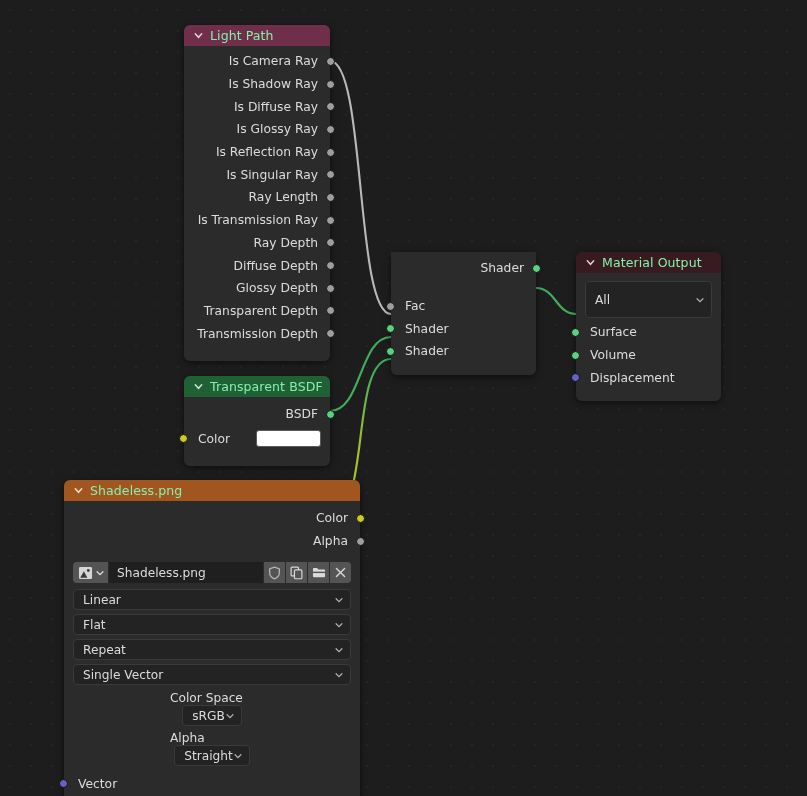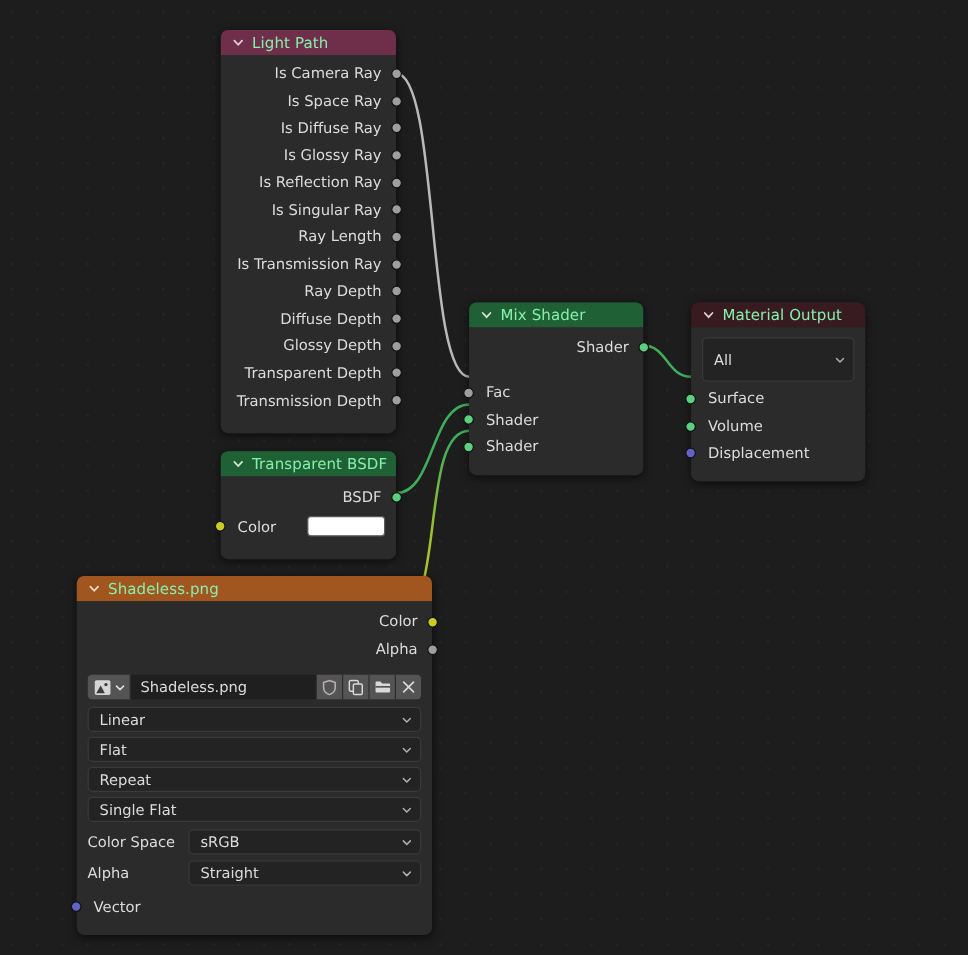--- a/index.html
+++ b/index.html
@@ -113,20 +113,21 @@
     box-sizing: border-box;
     justify-content: space-between;
   }
   .dd-chev { width: 10px; height: 10px; flex: 0 0 auto; opacity: .85; }
 
   .labeled-row {
     display: flex;
     align-items: center;
     padding: 2px 9px;
     position: relative;
+    flex-direction: column;
   }
   .labeled-row .lbl {
     font-size: 12.2px;
     color: #dcdcdc;
     width: 84px;
     flex: 0 0 auto;
   }
   .labeled-row .dropdown { flex: 1 1 auto; }
 
   .color-swatch {
@@ -206,21 +207,21 @@
         <path d="M2.5 4.2 L6 8 L9.5 4.2" fill="none" stroke="#e4d3da" stroke-width="1.6" stroke-linecap="round"></path>
       </svg>
       <span>Light Path</span>
     </div>
     <div class="node-body" style="padding-top:4px;">
       <div class="row out">
         <span>Is Camera Ray</span>
         <span class="socket right sk-gray"></span>
       </div>
       <div class="row out">
-        <span>Is Space Ray</span>
+        <span>Is Shadow Ray</span>
         <span class="socket right sk-gray"></span>
       </div>
       <div class="row out">
         <span>Is Diffuse Ray</span>
         <span class="socket right sk-gray"></span>
       </div>
       <div class="row out">
         <span>Is Glossy Ray</span>
         <span class="socket right sk-gray"></span>
       </div>
@@ -257,26 +258,20 @@
         <span class="socket right sk-gray"></span>
       </div>
       <div class="row out">
         <span>Transmission Depth</span>
         <span class="socket right sk-gray"></span>
       </div>
     </div>
   </div>
 
   <div class="node" style="left:391px; top:252px; width:145px;">
-    <div class="node-header hdr-shader">
-      <svg class="collapse-chev" viewBox="0 0 12 12">
-        <path d="M2.5 4.2 L6 8 L9.5 4.2" fill="none" stroke="#cfe6d6" stroke-width="1.6" stroke-linecap="round"></path>
-      </svg>
-      <span>Mix Shader</span>
-    </div>
     <div class="node-body" style="padding-top:5px; padding-bottom:12px;">
       <div class="row out">
         <span>Shader</span>
         <span class="socket right sk-green"></span>
       </div>
       <div style="height:15px;"></div>
       <div class="row in">
         <span class="socket left sk-gray"></span>
         <span>Fac</span>
       </div>
@@ -419,21 +414,21 @@
       <div class="widget-wrap" style="padding:2px 9px;">
         <div class="dropdown" style="height:21px;">
           <span>Repeat</span>
           <svg class="dd-chev" viewBox="0 0 12 12">
             <path d="M2.5 4.5 L6 8 L9.5 4.5" fill="none" stroke="#c8c8c8" stroke-width="1.5" stroke-linecap="round"></path>
           </svg>
         </div>
       </div>
       <div class="widget-wrap" style="padding:2px 9px;">
         <div class="dropdown" style="height:21px;">
-          <span>Single Flat</span>
+          <span>Single Vector</span>
           <svg class="dd-chev" viewBox="0 0 12 12">
             <path d="M2.5 4.5 L6 8 L9.5 4.5" fill="none" stroke="#c8c8c8" stroke-width="1.5" stroke-linecap="round"></path>
           </svg>
         </div>
       </div>
 
       <div class="labeled-row" style="padding-top:4px;">
         <span class="lbl">Color Space</span>
         <div class="dropdown" style="height:21px;">
           <span>sRGB</span>

